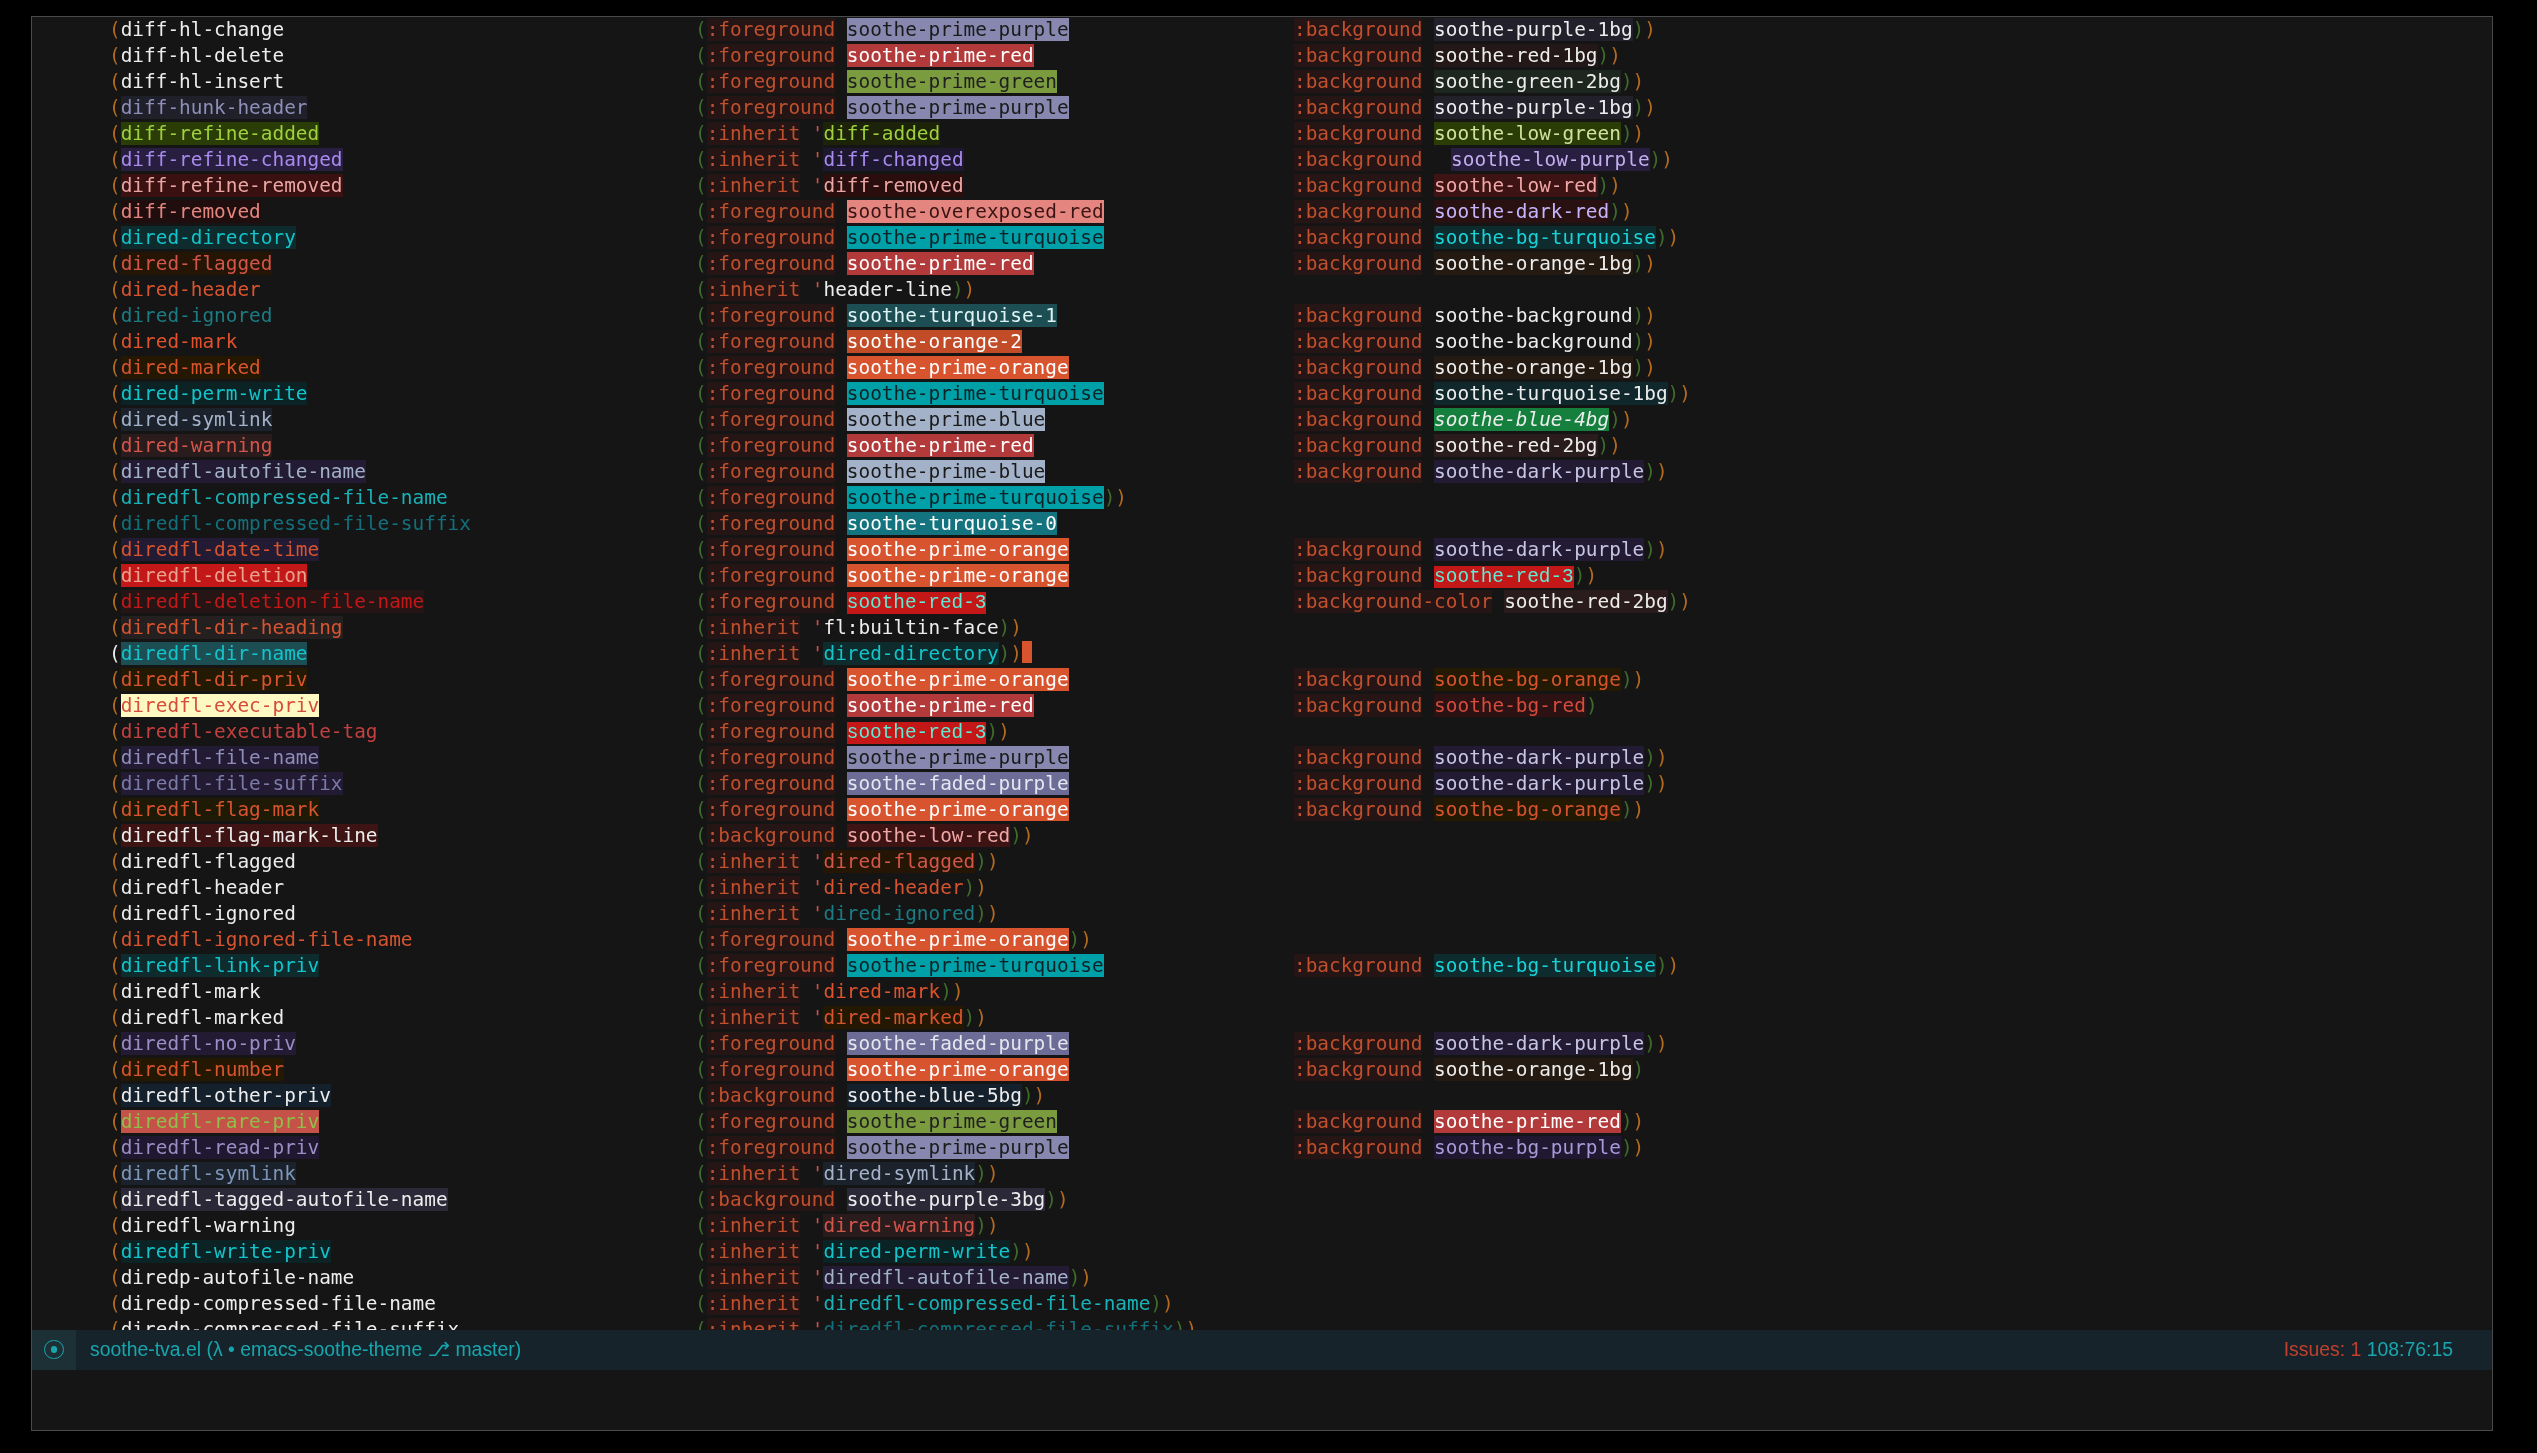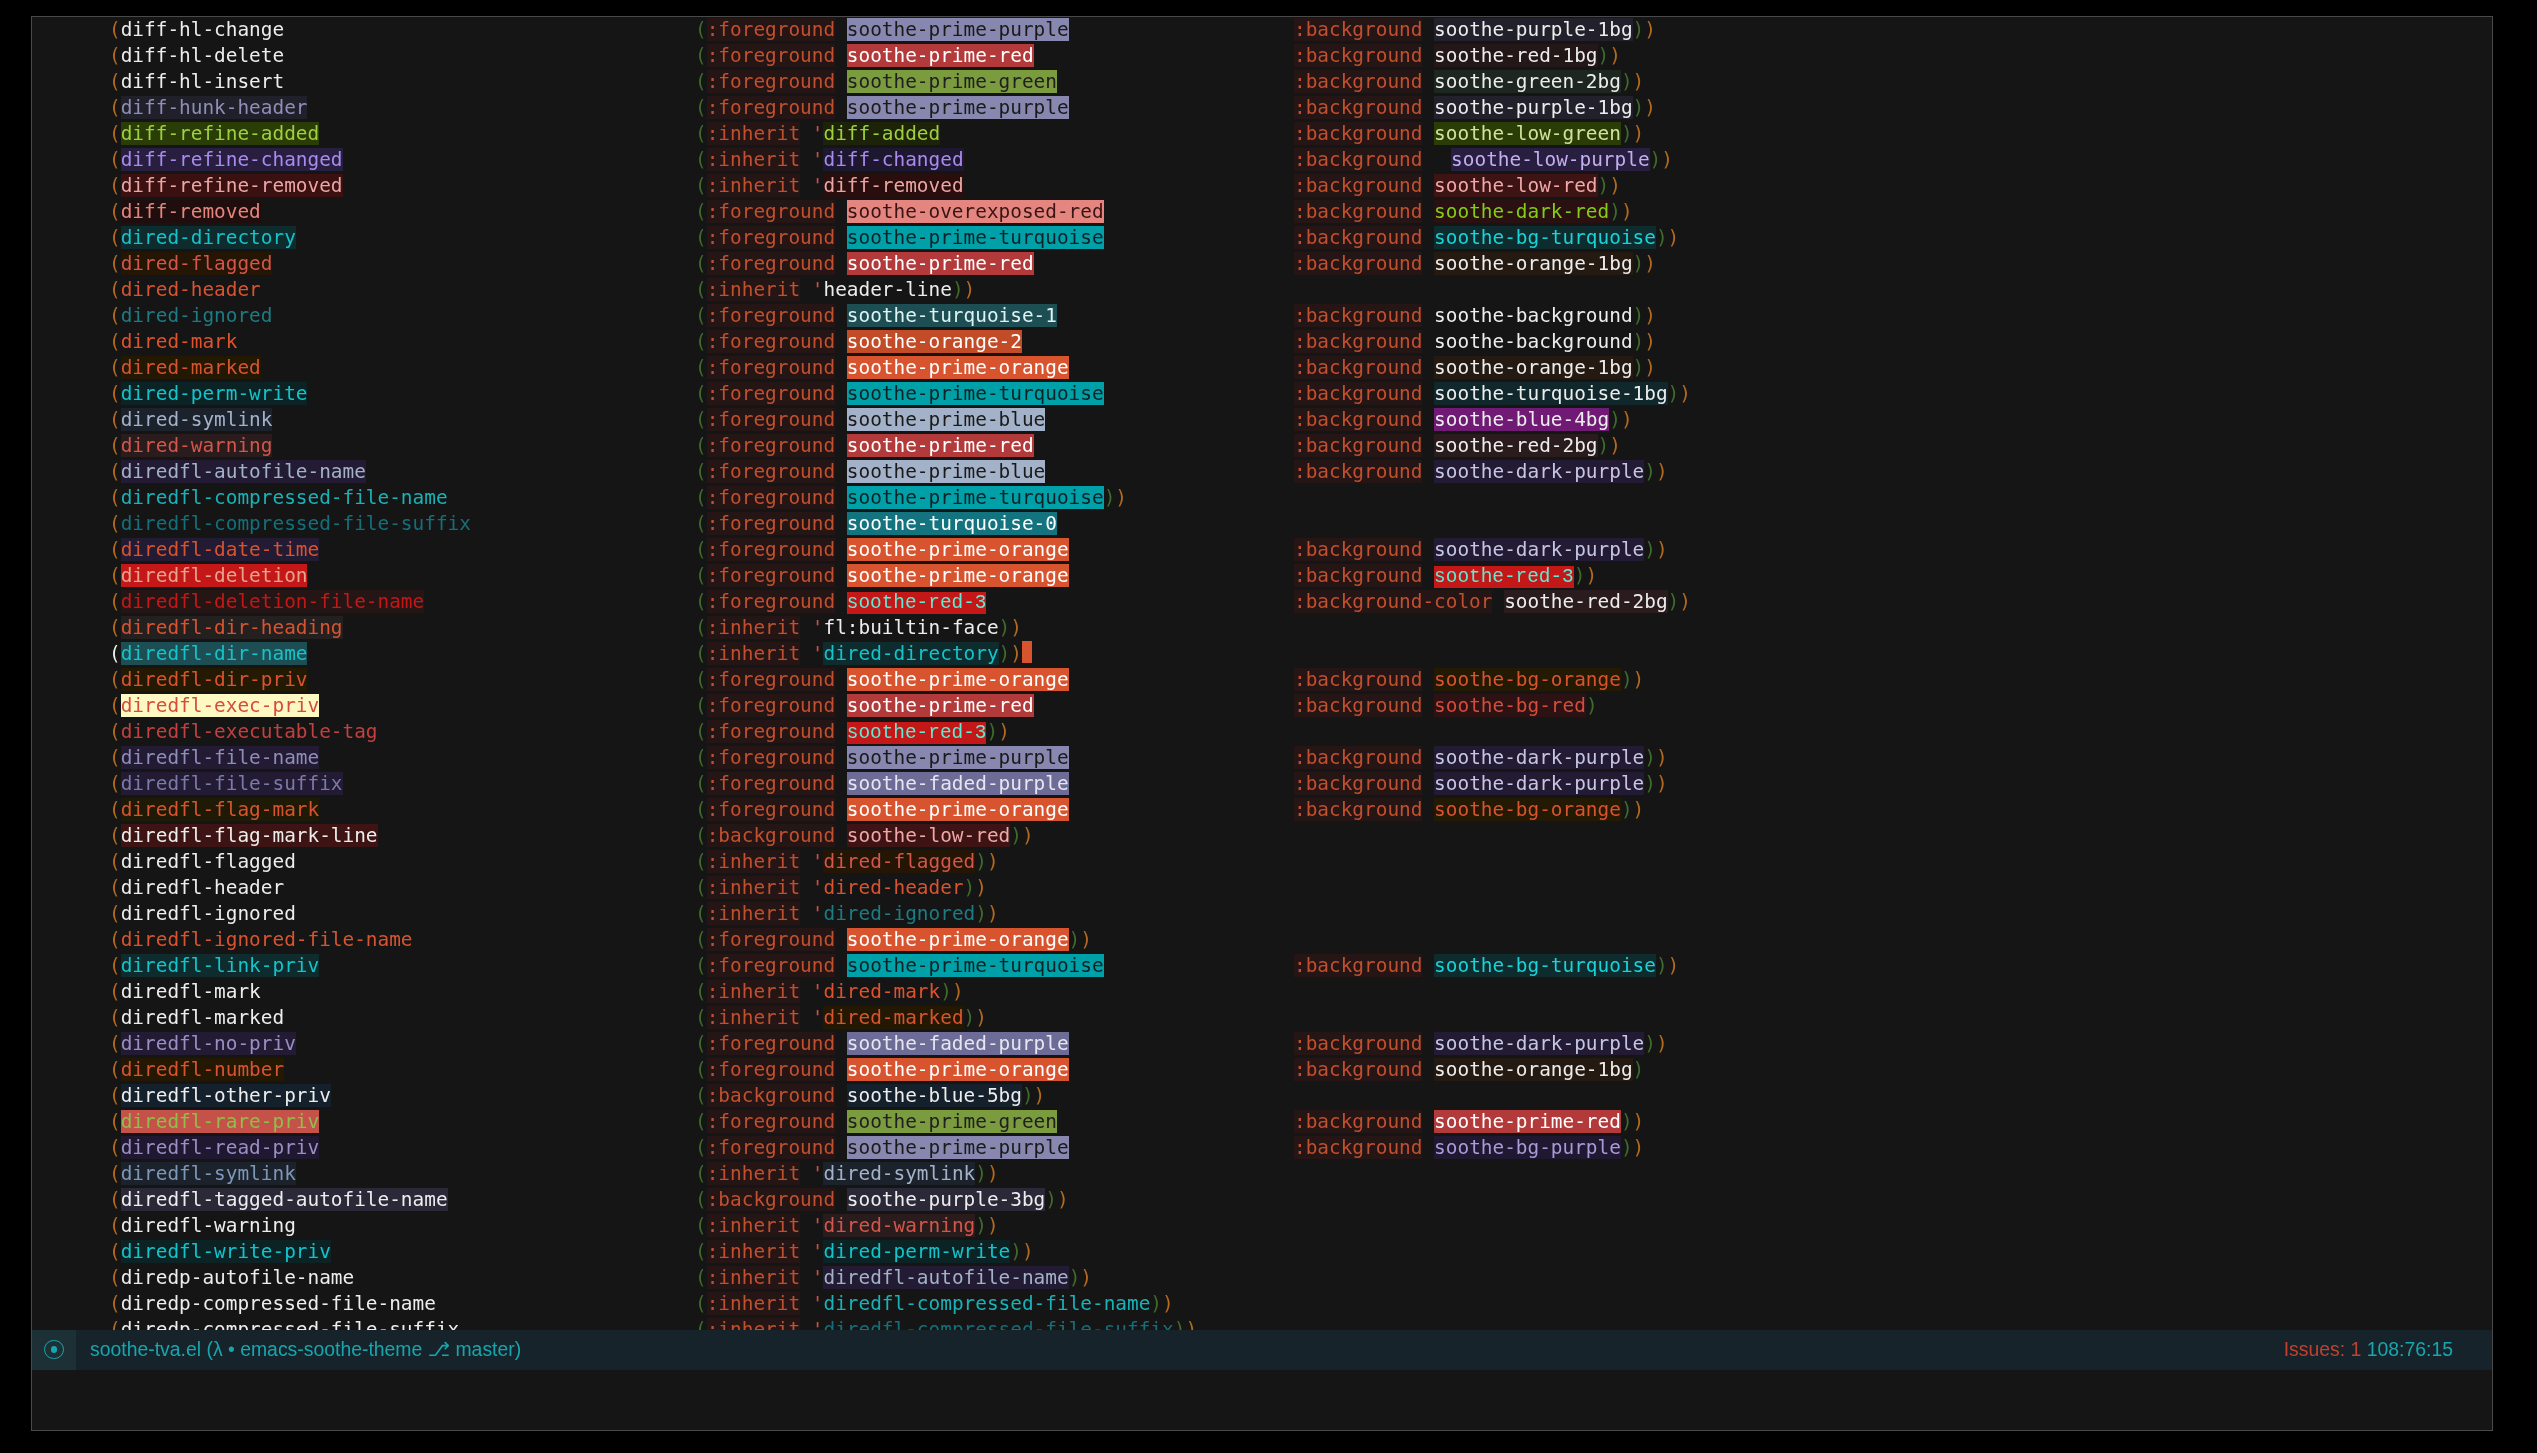--- a/index.html
+++ b/index.html
@@ -45,26 +45,26 @@
   .turquoise-1    { color:#DFF3F4; background:#1C4E54; }
   .turquoise-0    { color:#FFFFFF; background:#13737F; }
   .orange-2       { color:#FFFFFF; background:#C14C27; }
   .red-3          { color:#5eead4; background:#C41818;font-family:Liberation Mono, monospace; }
 
   .purple-1bg  { color:#EDEDED; background:#22202B; }
   .purple-3bg  { color:#EDEDED; background:#2B2838; }
   .red-1bg     { color:#EDEDED; background:#231717; }
   .red-2bg     { color:#EDEDED; background:#2A1C1C; }
   .green-2bg   { color:#EDEDED; background:#1D2720; }
-  .blue-4bg    { color:#EDEDED; background:#701a75; }
+  .blue-4bg    { color:#EDEDED; background:#15803d;font-style:italic; }
   .blue-5bg    { color:#EDEDED; background:#14202B; }
   .low-green   { color:#CFE39B; background:#2B3D07; }
   .low-purple  { color:#C3AEEE; background:#281E40;margin-left:17px; }
   .low-red     { color:#EFA7A7; background:#3E1313; }
-  .dark-red    { color:#84cc16; background:#2A1111; }
+  .dark-red    { color:#c4b5fd; background:#2A1111; }
   .dark-purple { color:#C6C6E4; background:#231A34; }
   .bg-turquoise{ color:#19D3D8; background:#0E2B2E; }
   .bg-orange   { color:#D8542F; background:#241903; }
   .bg-red      { color:#D44C3C; background:#2C1212; }
   .bg-purple   { color:#A89BD8; background:#1F1830; }
   .background  { color:#EDEDED; background:#151515; }
   .turquoise-1bg{ color:#EDEDED; background:#10282C; }
   .orange-1bg  { color:#EDEDED; background:#241A11; }
 
   

